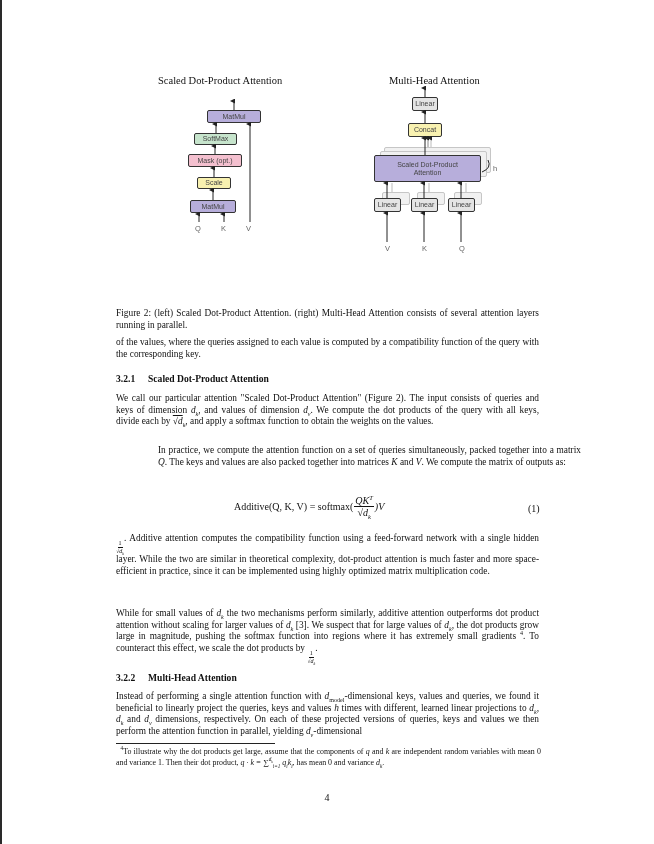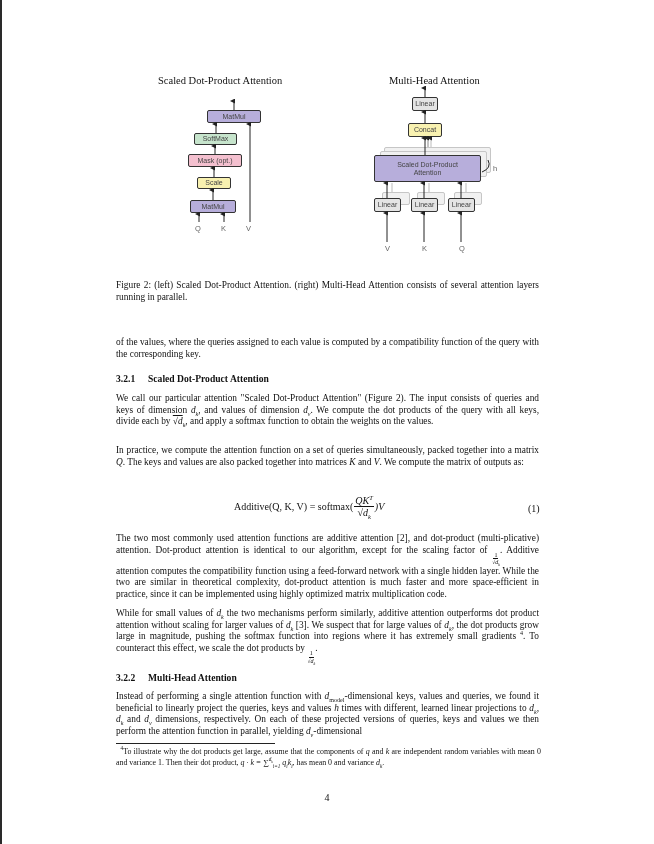--- a/index.html
+++ b/index.html
@@ -123,48 +123,48 @@
     <line x1="461" y1="242" x2="461" y2="213" marker-end="url(#ah)"></line>
     <path d="M482 172 Q492 168 488 160"></path>
   </g>
   <g stroke="#bbb" stroke-width="1">
     <line x1="392" y1="192" x2="392" y2="183"></line>
     <line x1="429" y1="192" x2="429" y2="183"></line>
     <line x1="466" y1="192" x2="466" y2="183"></line>
   </g>
 </svg>
 
-<div class="text" style="top:280px;">Figure 2: (left) Scaled Dot-Product Attention. (right) Multi-Head Attention consists of several attention layers running in parallel.</div>
+<div class="text" style="top:308px;">Figure 2: (left) Scaled Dot-Product Attention. (right) Multi-Head Attention consists of several attention layers running in parallel.</div>
 
 <div class="text" style="top:337px;">of the values, where the queries assigned to each value is computed by a compatibility function of the query with the corresponding key.</div>
 
 <div class="heading" style="top:373px;">
   <span class="num">3.2.1</span><span>Scaled Dot-Product Attention</span>
 </div>
 
 <div class="text" style="top:393px;">
   <span>We call our particular attention "Scaled Dot-Product Attention" (Figure 2). The input consists of queries and keys of dimension </span><i>d</i><sub><i>k</i></sub><span>, and values of dimension </span><i>d</i><sub><i>v</i></sub><span>. We compute the dot products of the query with all keys, divide each by </span><span style="text-decoration:overline;font-style:italic;">√d</span><sub><i>k</i></sub><span>, and apply a softmax function to obtain the weights on the values.</span>
 </div>
 
-<div class="text" style="top:445px;">
+<div class="text" style="top:445px;margin-left:42px;">
   <span>In practice, we compute the attention function on a set of queries simultaneously, packed together into a matrix </span><i>Q</i><span>. The keys and values are also packed together into matrices </span><i>K</i><span> and </span><i>V</i><span>. We compute the matrix of outputs as:</span>
 </div>
 
 <div class="eq">
   <span>Additive(Q, K, V) = softmax(</span>
   <span class="frac">
     <span class="n"><span>QK</span><sup>T</sup></span>
     <span class="d"><span style="text-decoration:overline;">√d</span><sub>k</sub></span>
   </span>
   <span style="font-style:italic;">)V</span>
 </div>
 <div class="eqnum">(1)</div>
 
 <div class="text" style="top:533px;">
-  <span>The two most commonly used attention functions are additive attention [2], and dot-product (multi-plicative) attention. Dot-product attention is identical to our algorithm, except for the scaling factor of </span><span class="sfrac">
+  <span class="sfrac">
       <span class="n">1</span>
       <span><span style="font-style:italic;">√d</span><sub><i>k</i></sub></span>
     </span><span>. Additive attention computes the compatibility function using a feed-forward network with a single hidden layer. While the two are similar in theoretical complexity, dot-product attention is much faster and more space-efficient in practice, since it can be implemented using highly optimized matrix multiplication code.</span>
 </div>
 
 <div class="text" style="top:608px;">
   <span>While for small values of </span><i>d</i><sub><i>k</i></sub><span> the two mechanisms perform similarly, additive attention outperforms dot product attention without scaling for larger values of </span><i>d</i><sub><i>k</i></sub><span> [3]. We suspect that for large values of </span><i>d</i><sub><i>k</i></sub><span>, the dot products grow large in magnitude, pushing the softmax function into regions where it has extremely small gradients </span><sup>4</sup><span>. To counteract this effect, we scale the dot products by </span><span class="sfrac">
       <span class="n">1</span>
       <span><span style="font-style:italic;">√d</span><sub><i>k</i></sub></span>
     </span><span>.</span>

